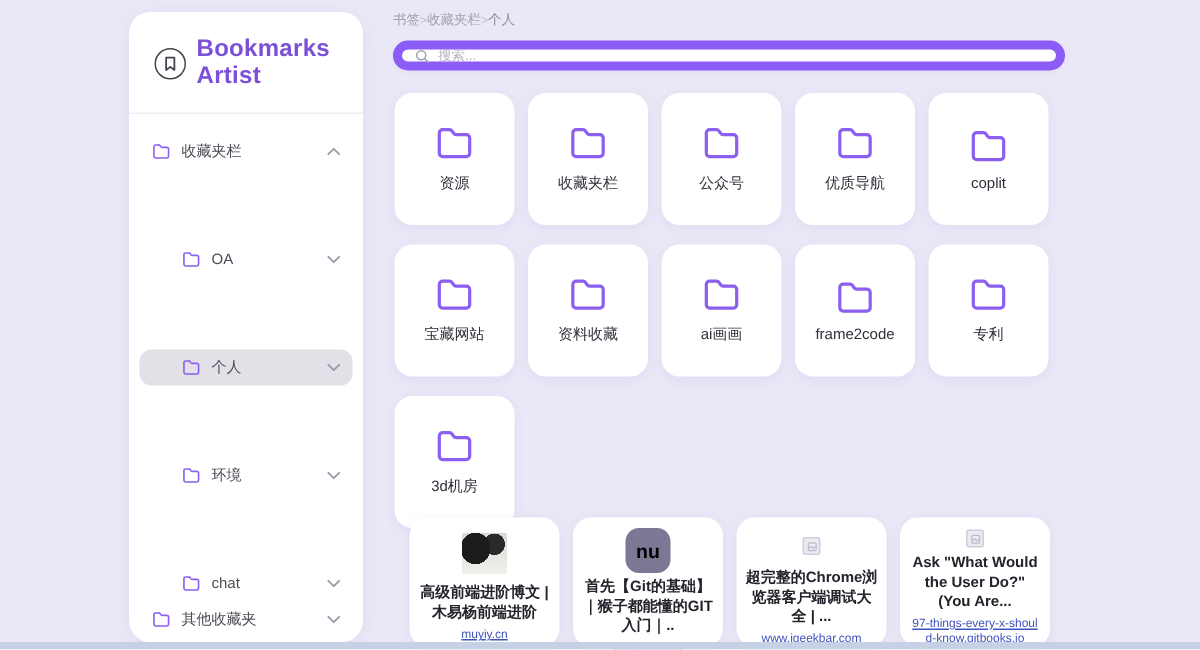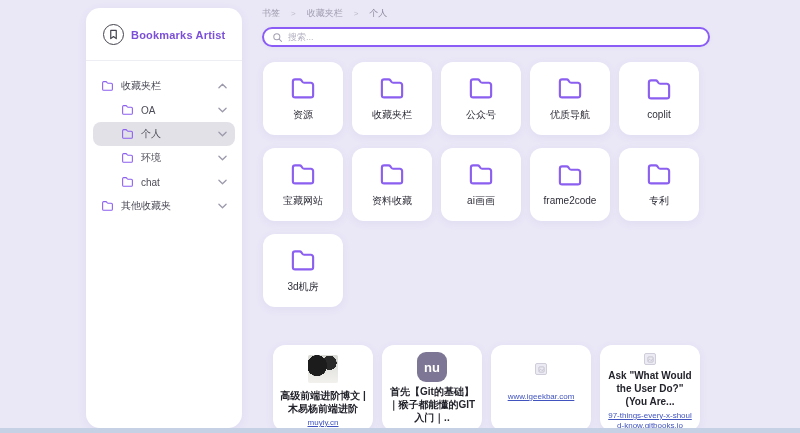--- a/index.html
+++ b/index.html
@@ -6,62 +6,62 @@
   html,body { width: 800px; height: 433px; }
   body { font-family: "Liberation Sans", "DejaVu Sans", sans-serif; }
   .page { position: relative; width: 800px; height: 433px; background: #eae8f7; overflow: hidden; }
 
   
   .sidebar { position: absolute; left: 86px; top: 8px; width: 156px; height: 420px;
              background: #fff; border-radius: 14px; box-shadow: 0 2px 10px rgba(90,80,160,.08); }
   .logo-row { display: flex; align-items: center; gap: 7px; padding: 16px 0 0 17px; }
   .logo-icon { width: 21px; height: 21px; border: 1.6px solid #43434d; border-radius: 50%;
                display: flex; align-items: center; justify-content: center; flex: 0 0 auto; }
-  .logo-text { color: #7b4fd8; font-weight: bold; font-size: 11px; letter-spacing: .2px; }
+  .logo-text { color: #7b4fd8; font-weight: bold; font-size: 16px; letter-spacing: .2px; }
   .divider { height: 1px; background: #ededf4; margin-top: 15px; }
   .tree { padding: 13px 7px 0; display: flex; flex-direction: column; }
   .tree-item { display: flex; align-items: center; height: 24px; border-radius: 8px; padding: 0 8px; cursor: pointer; }
-  .tree-item.lvl1 { padding-left: 28px; }
+  .tree-item.lvl1 { padding-left: 28px; margin-top: 48px; }
   .tree-item.selected { background: #e2e1e7; }
   .folder-ico { display: flex; }
   .tree-label { flex: 1; margin-left: 7px; font-size: 10px; color: #4b4b57; }
   .chev { display: flex; }
   .chev.up svg { transform: rotate(180deg); }
 
   
-  .breadcrumb { position: absolute; left: 262px; top: 7px; display: flex; gap: 11px;
+  .breadcrumb { position: absolute; left: 262px; top: 7px; display: flex; gap: 0;
                 align-items: center; font-size: 9px; color: #a09eb0; }
   .crumb-sep { font-size: 8px; color: #bcbac9; }
   .breadcrumb .crumb:last-child { color: #8a889b; }
   .searchbar { position: absolute; left: 262px; top: 27px; width: 448px; height: 20px;
-               background: #fff; border: 2px solid #8b5cf6; border-radius: 10px;
+               background: #fff; border: 6px solid #8b5cf6; border-radius: 10px;
                display: flex; align-items: center; padding: 0 8px; gap: 5px;
                box-shadow: 0 1px 4px rgba(90,80,160,.05); }
   .search-placeholder { font-size: 9px; color: #b4b2c2; }
 
   
   .folder-grid { position: absolute; left: 263px; top: 62px; display: grid;
                  grid-template-columns: repeat(5, 80px); gap: 13px 9px; }
-  .folder-card { width: 80px; height: 73px; background: #fff; border-radius: 12px;
+  .folder-card { width: 80px; height: 88px; background: #fff; border-radius: 12px;
                  box-shadow: 0 2px 8px rgba(90,80,160,.08); cursor: pointer;
                  display: flex; flex-direction: column; align-items: center; justify-content: center; gap: 5px; }
   .folder-name { font-size: 10px; color: #2f2f3a; }
 
   
   .bookmark-row { position: absolute; left: 273px; top: 345px; display: flex; gap: 9px; }
   .bm-card { width: 100px; height: 86px; background: #fff; border-radius: 12px;
              box-shadow: 0 2px 8px rgba(90,80,160,.08); padding: 7px 6px 0; cursor: pointer;
              display: flex; flex-direction: column; align-items: center; }
   .bm-thumb { height: 34px; display: flex; align-items: center; justify-content: center; margin-bottom: 3px; }
   .thumb-image { width: 30px; height: 28px; border-radius: 2px;
       background:
         radial-gradient(ellipse 55% 62% at 30% 38%, #1c1c1c 0 60%, transparent 61%),
         radial-gradient(ellipse 42% 46% at 72% 28%, #2a2a2a 0 55%, transparent 56%),
         linear-gradient(180deg, #d8d8d4, #f2f1ee); }
-  .thumb-logo { width: 30px; height: 30px; border-radius: 9px; background: #7d7695; color: #ffffff;
+  .thumb-logo { width: 30px; height: 30px; border-radius: 9px; background: #7d7695; color: #000000;
                 font-weight: bold; font-size: 13px; display: flex; align-items: center; justify-content: center; }
   .thumb-favicon { width: 12px; height: 12px; border-radius: 2px; background: #eceaf2;
                    border: 1px solid #cfcdda; display: flex; align-items: center; justify-content: center; }
   .bm-title { font-size: 10px; line-height: 13px; font-weight: bold; color: #23232c; text-align: center; }
   .bm-link { display: block; font-size: 8px; line-height: 10px; color: #4053be; text-decoration: underline;
              text-align: center; margin-top: 3px; word-break: break-all; }
 
   .bottom-bar { position: absolute; left: 0; bottom: 0; width: 800px; height: 5px; background: #c7d1e5; z-index: 5; }
 </style>
 </head>
@@ -289,20 +289,21 @@
       <div class="bm-card">
     <div class="bm-thumb">
 
       <div class="thumb-favicon">
         <svg width="7" height="7" viewBox="0 0 12 12" fill="none" stroke="#b9b9c8" stroke-width="1.3">
               <rect x="1.5" y="1.5" width="9" height="9" rx="1.5"></rect>
               <path d="M2 8l2.5-2.5L7 8l2-2 1 1"></path>
             </svg>
       </div>
     </div>
+    <div class="bm-title">超完整的Chrome浏览器客户端调试大全 | ...</div>
     <a class="bm-link">www.igeekbar.com</a>
   </div>
       <div class="bm-card">
     <div class="bm-thumb">
 
       <div class="thumb-favicon">
         <svg width="7" height="7" viewBox="0 0 12 12" fill="none" stroke="#b9b9c8" stroke-width="1.3">
               <rect x="1.5" y="1.5" width="9" height="9" rx="1.5"></rect>
               <path d="M2 8l2.5-2.5L7 8l2-2 1 1"></path>
             </svg>

